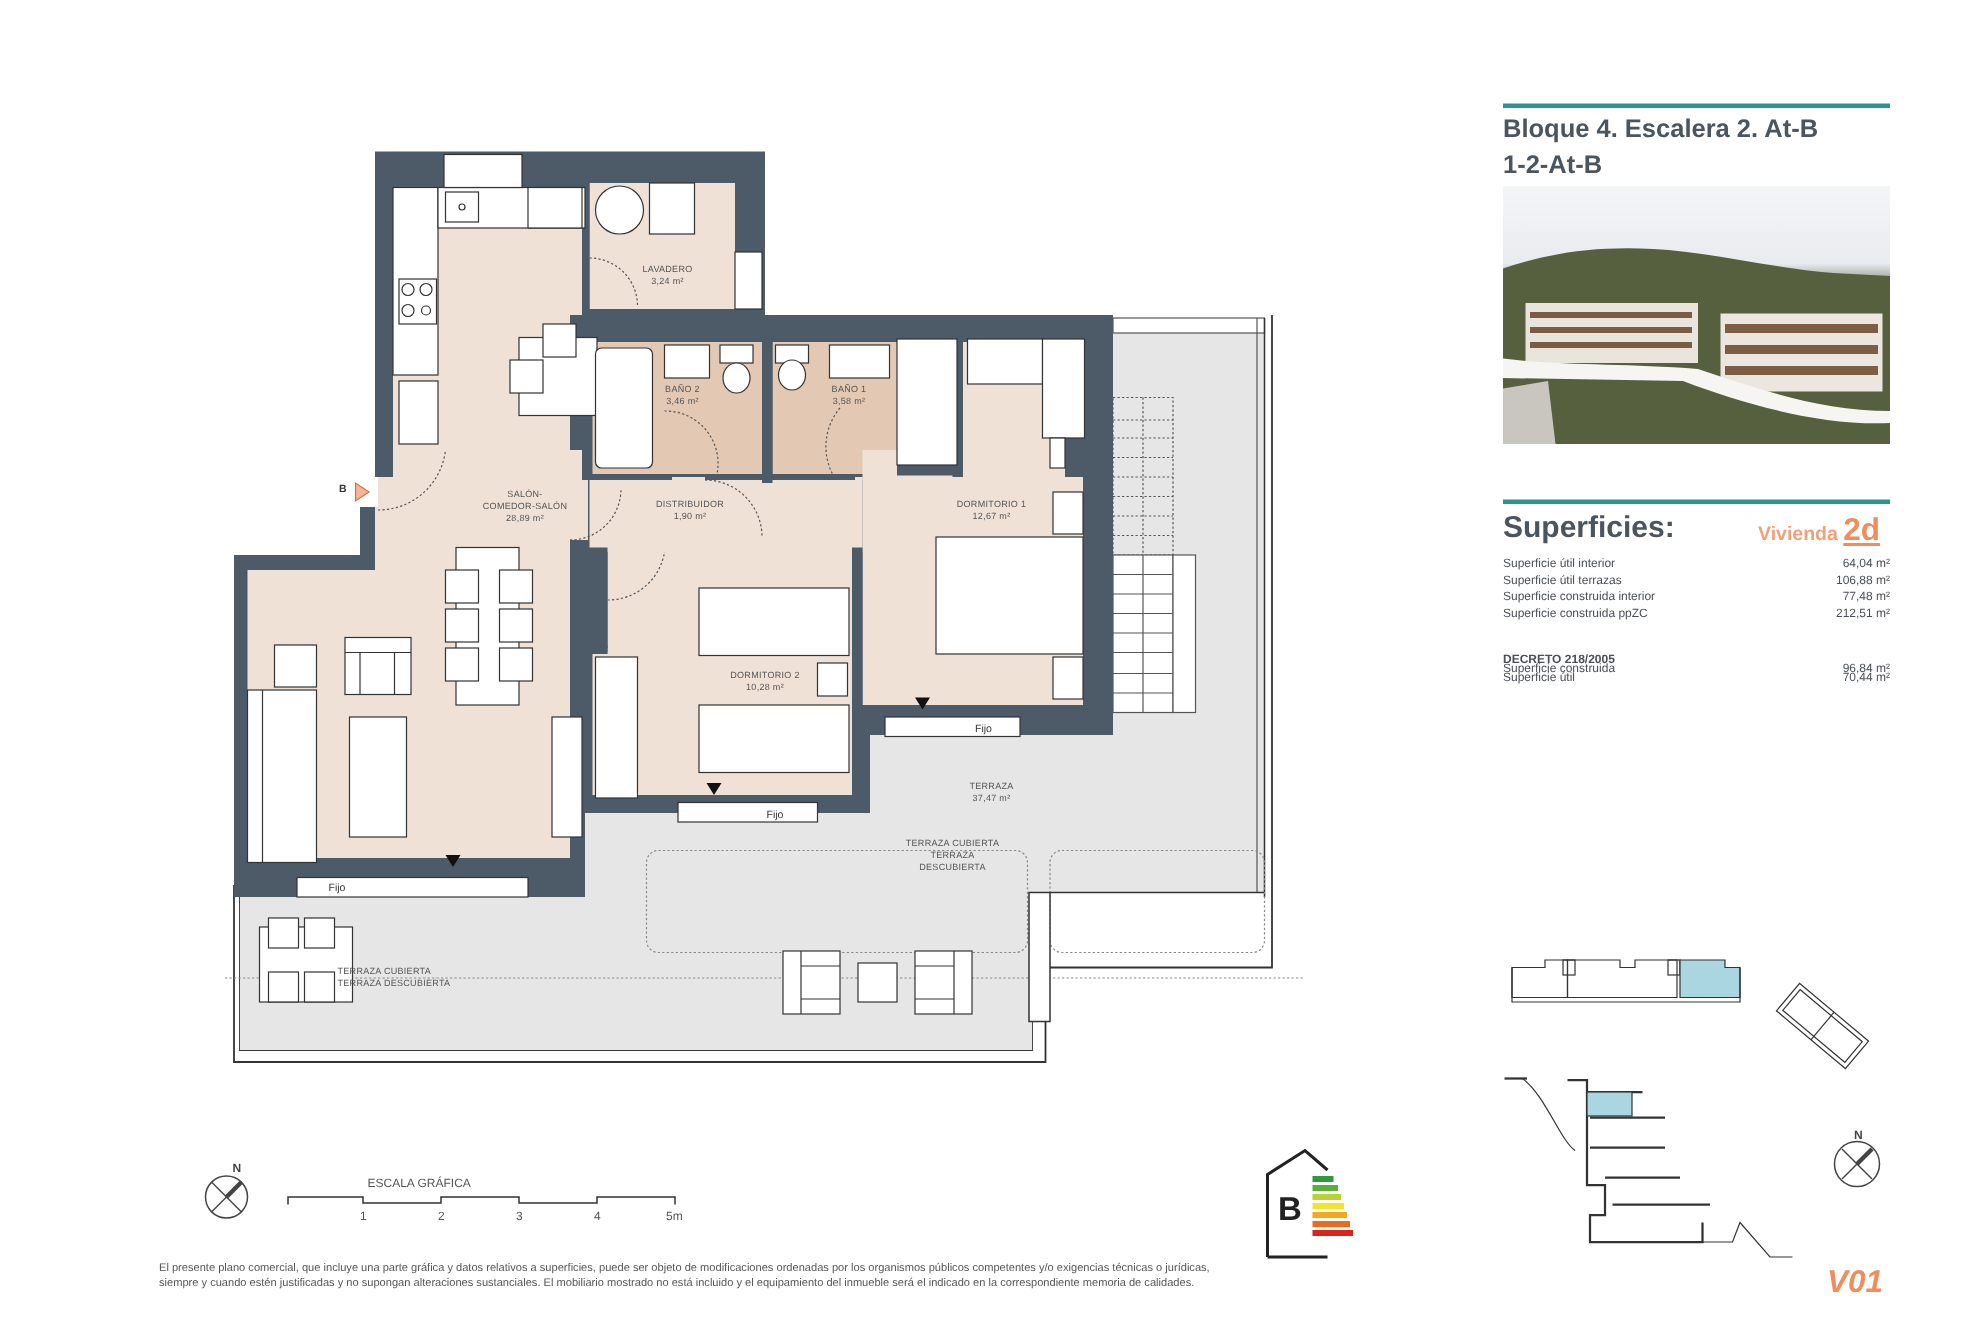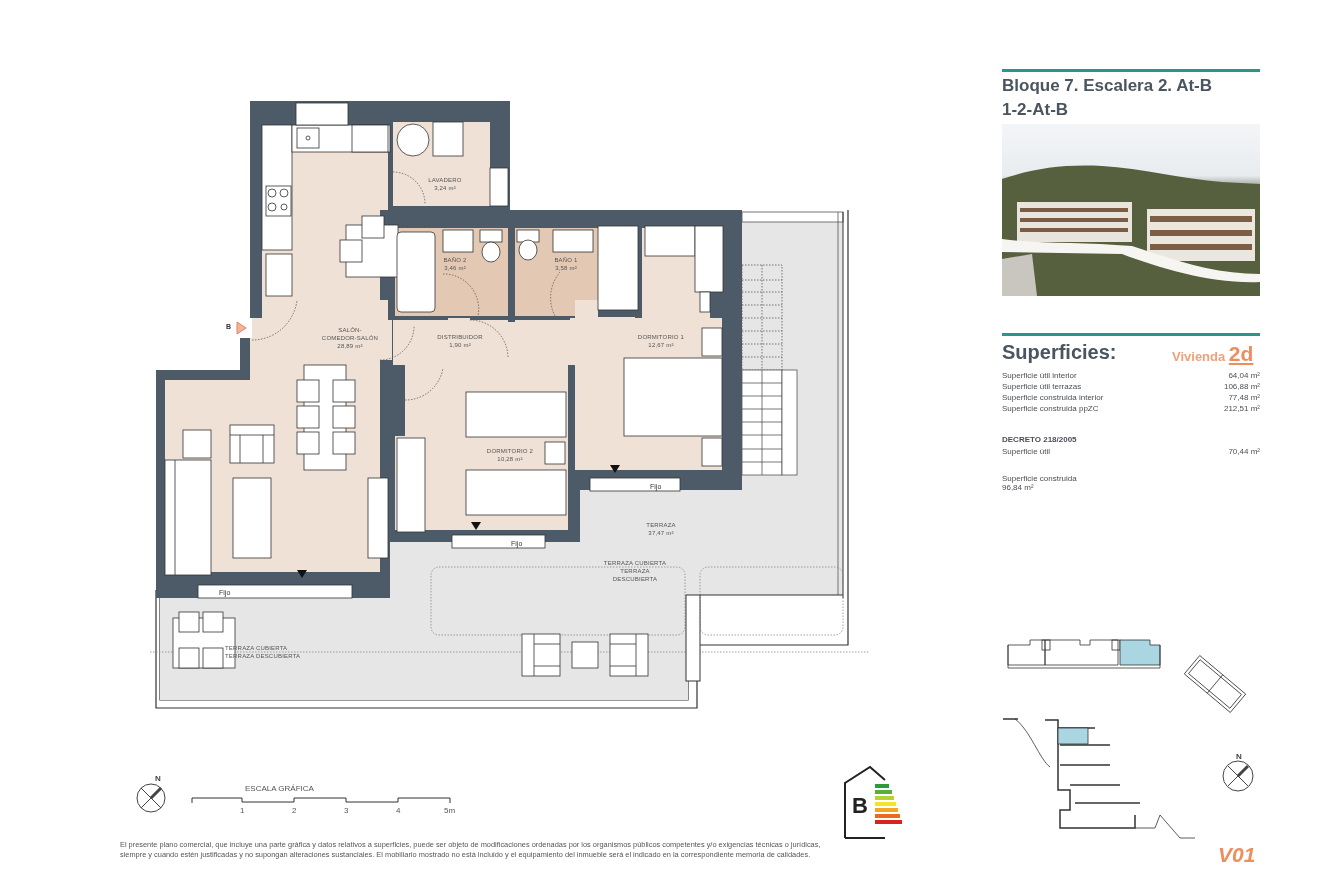--- a/index.html
+++ b/index.html
@@ -12,21 +12,21 @@
   .panel-rule { position:absolute; left:1002px; width:258px; height:3px; background:#2a958e; }
   .title1 { position:absolute; left:1002px; top:76px; font-size:17px; font-weight:bold; color:#4a5560; white-space:nowrap; }
   .title2 { position:absolute; left:1002px; top:100px; font-size:17px; font-weight:bold; color:#4a5560; }
   .photo { position:absolute; left:1002px; top:124px; width:258px; height:172px; overflow:hidden; background:linear-gradient(#f3f5f7 0%, #e9ecef 30%, #5b6448 42%, #4a5238 55%, #6d6a4e 75%, #59603e 100%); }
   .sup-title { position:absolute; left:1002px; top:341px; font-size:20px; font-weight:bold; color:#4a5560; }
   .viv { position:absolute; left:1172px; top:342px; font-size:13px; font-weight:bold; color:#f0a07a; white-space:nowrap; }
   .viv b { font-size:21px; color:#f08d5e;text-decoration:underline; }
   .row { position:absolute; left:1002px; width:258px; font-size:8px; color:#4a4f56; display:flex; justify-content:space-between; }
   .decreto { position:absolute; left:1002px; top:435px; font-size:8px; font-weight:bold; color:#4a4f56; }
   .v01 { position:absolute; left:1218px; top:843px; font-size:21px; font-weight:bold; color:#f08d5e;font-style:italic; }
-  .disclaimer { position:absolute; left:120px; top:840px; width:720px; font-size:7.4px; line-height:9.5px; color:#555; }
+  .disclaimer { position:absolute; left:106px; top:840px; width:720px; font-size:7.4px; line-height:9.5px; color:#555; }
   .scale-title { position:absolute; left:245px; top:784px; font-size:8px; color:#555; }
   .tick { position:absolute; top:806px; font-size:8px; color:#555; }
   .energy-letter { position:absolute; left:852px; top:793px; font-size:22px; font-weight:bold; color:#222; }
 </style>
 </head>
 <body>
 
 <svg id="plan" viewBox="0 0 1320 895" xmlns="http://www.w3.org/2000/svg">
 
   <g fill="none" stroke="#333" stroke-width="1.2">
@@ -310,21 +310,21 @@
   <div>TERRAZA CUBIERTA</div>
   <div>TERRAZA DESCUBIERTA</div>
 </div>
 
 <div class="fijo" style="left:219px;top:589px;">Fijo</div>
 <div class="fijo" style="left:511px;top:540px;">Fijo</div>
 <div class="fijo" style="left:650px;top:483px;">Fijo</div>
 <div class="abs" style="left:226px;top:323px;font-size:7px;font-weight:bold;color:#333;">B</div>
 
 <div class="panel-rule" style="top:69px;"></div>
-<div class="title1">Bloque 7. Escalera 2. At-B</div>
+<div class="title1">Bloque 4. Escalera 2. At-B</div>
 <div class="title2">1-2-At-B</div>
 
 <div class="photo">
   <svg width="258" height="172" viewBox="0 0 258 172">
     <path d="M0,55 C30,45 60,40 100,42 C140,44 180,55 220,58 L258,60 L258,172 L0,172 Z" fill="#56603f"></path>
     <rect x="15" y="78" width="115" height="40" fill="#e9e4dc"></rect>
     <g fill="#7a5c44">
         <rect x="18" y="84" width="108" height="4"></rect>
         <rect x="18" y="94" width="108" height="4"></rect>
         <rect x="18" y="104" width="108" height="4"></rect>
@@ -362,21 +362,21 @@
 <div class="row" style="top:404px;align-items:center;">
   <span>Superficie construida ppZC</span>
   <span>212,51 m²</span>
 </div>
 
 <div class="decreto">DECRETO 218/2005</div>
 <div class="row" style="top:447px;">
   <span>Superficie útil</span>
   <span>70,44 m²</span>
 </div>
-<div class="row" style="top:474px;flex-direction:column;">
+<div class="row" style="top:441px;">
   <span>Superficie construida</span>
   <span>96,84 m²</span>
 </div>
 
 <div class="abs" style="left:155px;top:774px;font-size:8px;font-weight:bold;color:#444;">N</div>
 <div class="abs" style="left:1236px;top:752px;font-size:8px;font-weight:bold;color:#444;">N</div>
 
 <div class="scale-title">ESCALA GRÁFICA</div>
 <div class="tick" style="left:240px;">1</div>
 <div class="tick" style="left:292px;">2</div>

